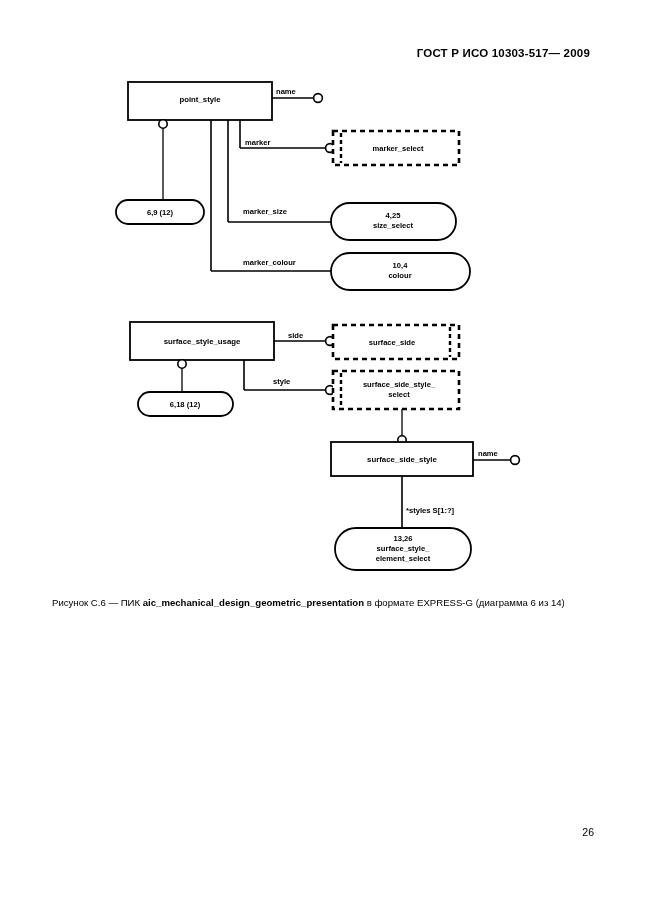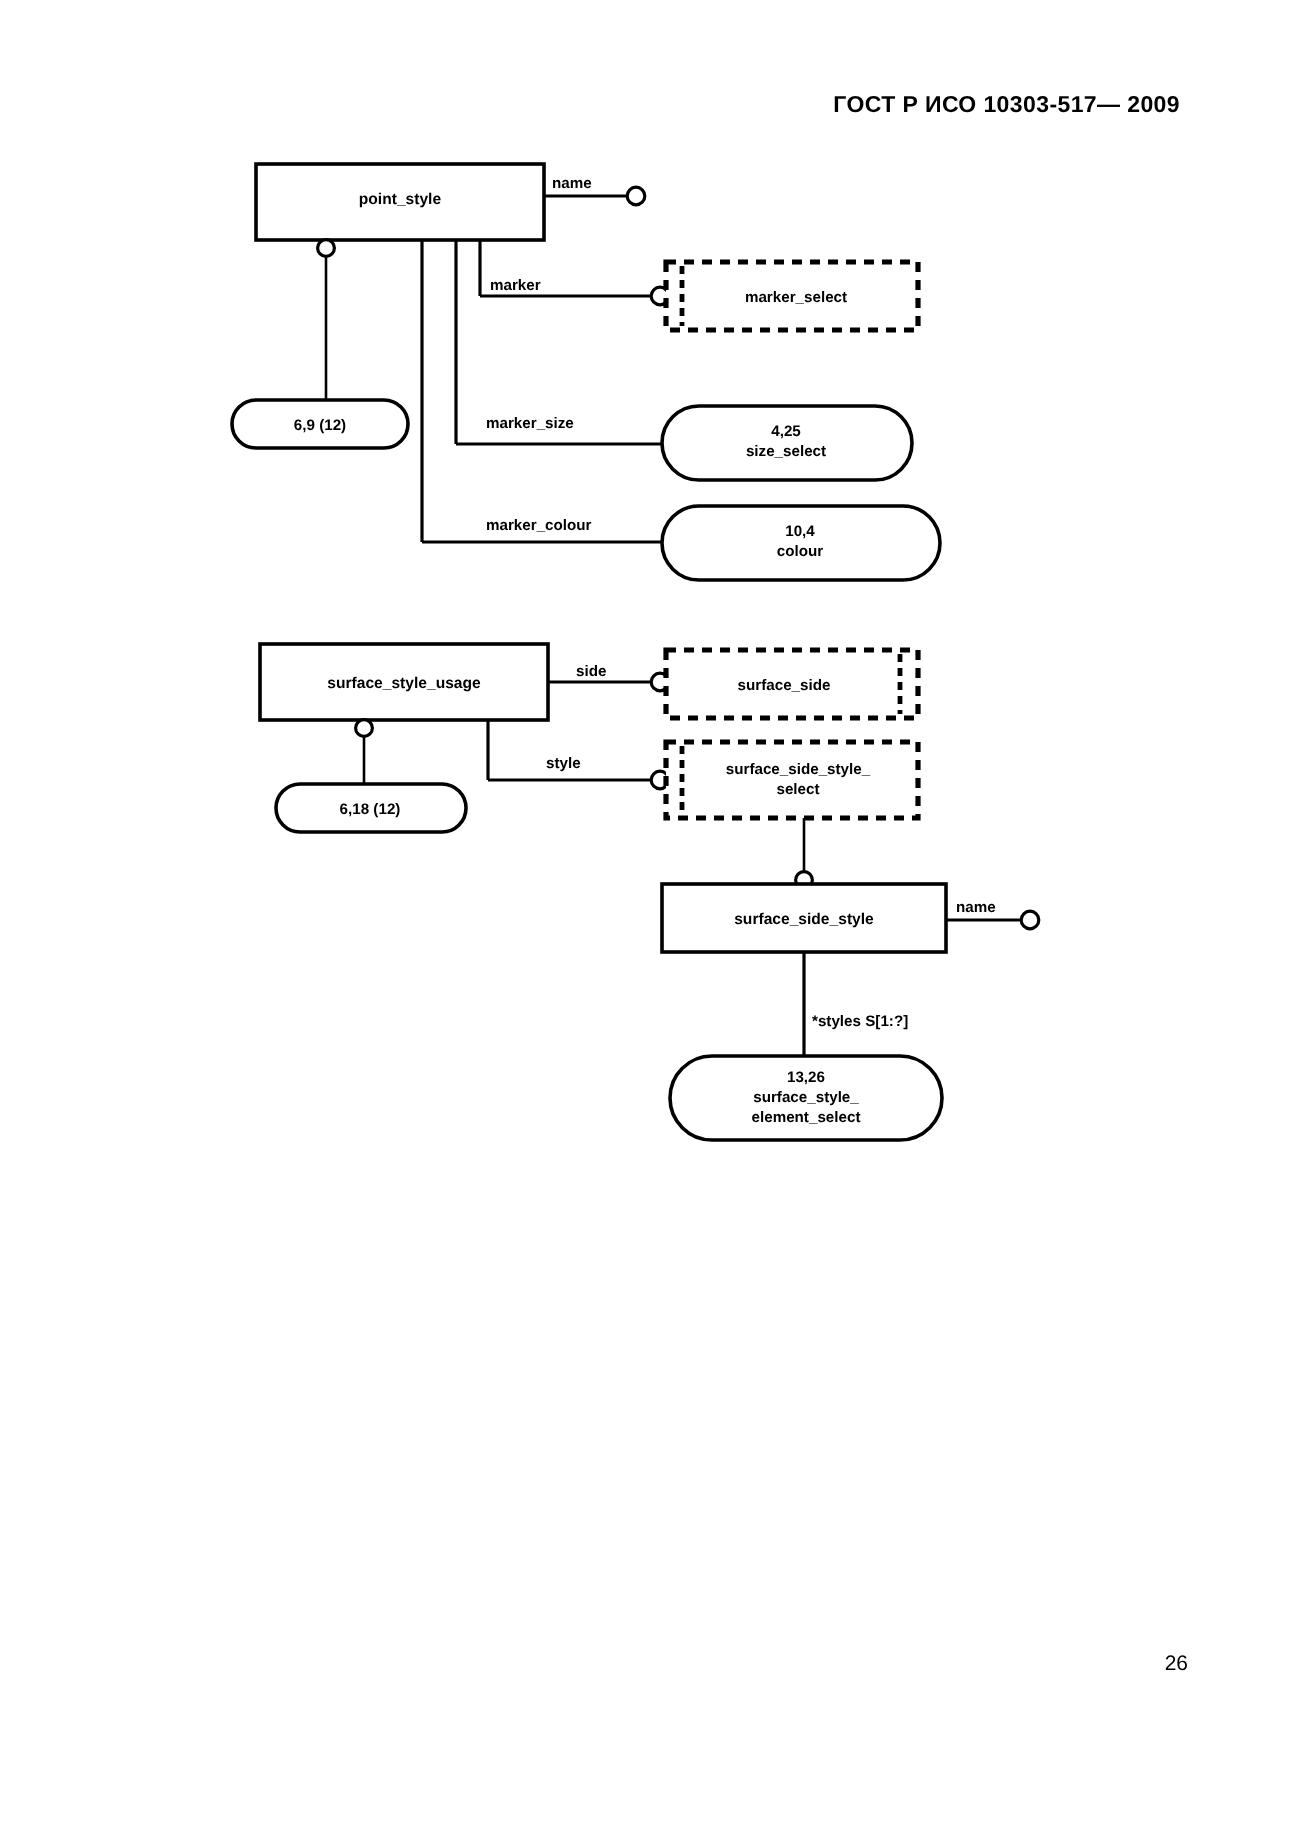--- a/index.html
+++ b/index.html
@@ -155,16 +155,19 @@
       <text x="406" y="513" font-family="Liberation Sans, sans-serif" font-size="7.6" font-weight="bold" fill="#000">*styles S[1:?]</text>
 
       <rect x="335" y="528" width="136" height="42" rx="21" ry="21" fill="#fff" stroke="#000" stroke-width="1.8"></rect>
       <text x="403" y="541" text-anchor="middle" font-family="Liberation Sans, sans-serif" font-size="7.6" font-weight="bold" fill="#000">13,26</text>
       <text x="403" y="551" text-anchor="middle" font-family="Liberation Sans, sans-serif" font-size="7.6" font-weight="bold" fill="#000">surface_style_</text>
       <text x="403" y="561" text-anchor="middle" font-family="Liberation Sans, sans-serif" font-size="7.6" font-weight="bold" fill="#000">element_select</text>
 
     </svg>
   </div>
 
+  <div class="caption">
+    <span>Рисунок С.6 — ПИК </span><span class="bold">aic_mechanical_design_geometric_presentation</span><span> в формате EXPRESS-G (диаграмма 6 из 14)</span>
+  </div>
 
   <div class="pageno">26</div>
 
 </div>
 
 </body></html>

